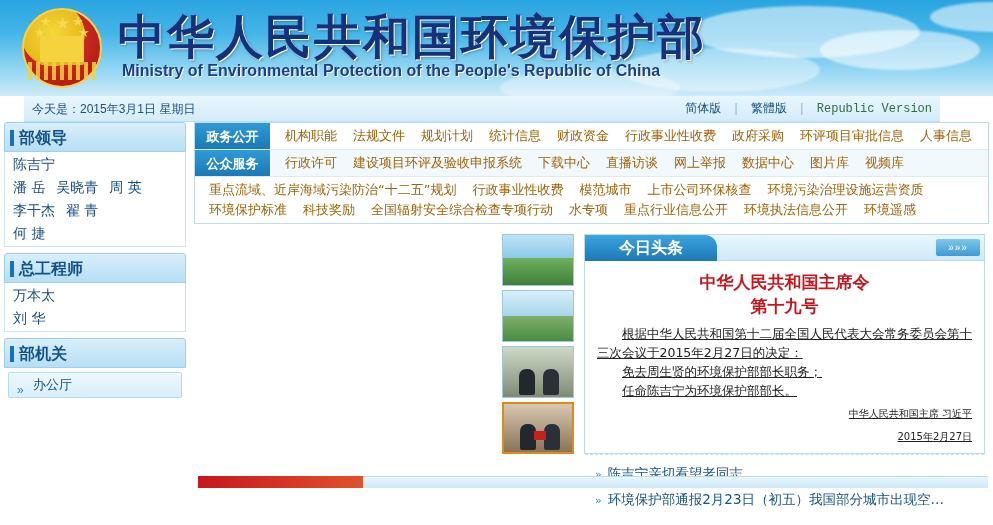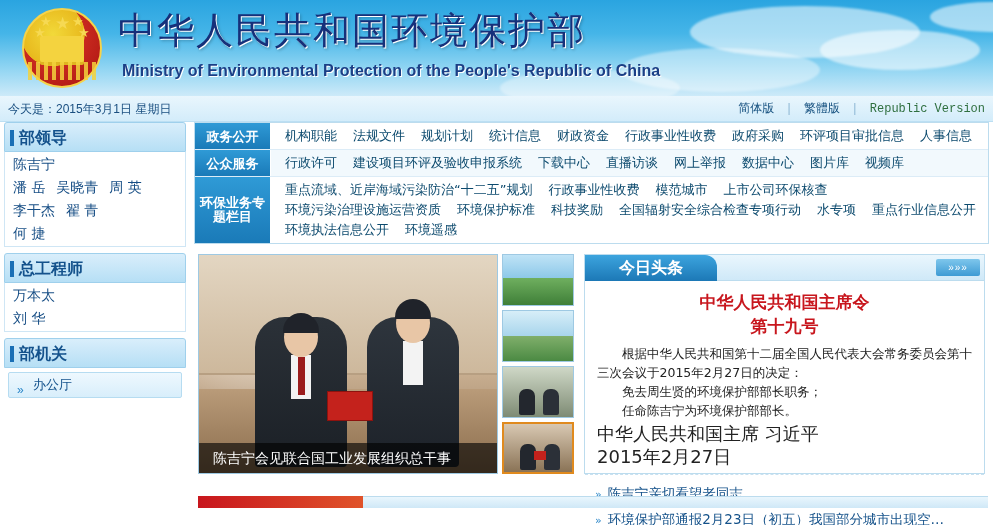--- a/index.html
+++ b/index.html
@@ -68,43 +68,44 @@
   .emblem .rays {
     position: absolute; left: 6px; top: 54px;
     width: 68px; height: 18px;
     background: repeating-linear-gradient(90deg, #f3d23c 0 4px, transparent 4px 8px);
     opacity: .85;
   }
 
   .title-cn {
     position: absolute;
     left: 118px; top: 6px;
-    font-size: 37px;
-    font-weight: normal;
+    font-size: 47px;
+    font-weight: bold;
     letter-spacing: 2px;
     color: #16307a;
     text-shadow: 1px 1px 0 #ffffff, 2px 2px 3px rgba(0,0,0,0.25);
     font-family: "DejaVu Sans", "Liberation Sans", sans-serif;
     text-align: right;
   }
   .title-en {
     position: absolute;
     left: 122px; top: 62px;
     font-size: 16px;
     font-weight: bold;
     color: #1b3f86;
     text-shadow: 1px 1px 0 #ffffff;
   }
 
   
   .langbar {
     position: relative;
-    width: 993px; height: 26px;
+    width: 916px; height: 26px;
     background: linear-gradient(to bottom, #e9f6fd 0%, #d3ecfa 100%);
     border-bottom: 1px solid #bcdff3;
+    margin-left: 24px;
   }
   .langbar .today {
     position: absolute; left: 8px; top: 5px;
     font-size: 12px; color: #1a4f80;
   }
   .langbar .links {
     position: absolute; right: 8px; top: 4px;
     font-size: 12px;
     color: #1a6aa8;
   }
@@ -222,21 +223,21 @@
   .navlinks {
     flex: 1;
     display: flex;
     flex-wrap: wrap;
     align-items: center;
     padding: 3px 0 3px 6px;
     background: #ffffff;
   }
   .navlinks a {
     font-size: 13px;
-    color: #0c4a6e;
+    color: #a16207;
     text-decoration: none;
     margin: 1px 8px;
     white-space: nowrap;
     font-family: "DejaVu Sans", "Liberation Sans", sans-serif;
   }
   .navrow.alt .navlinks { background: #f2f9fd; }
   .navlabel.two { line-height: 14px; }
 
   
   .contentrow {
@@ -383,24 +384,25 @@
     margin-top: 9px;
     line-height: 24px;
     font-family: "DejaVu Sans", "Liberation Sans", sans-serif;
   }
   .hl-body {
     padding: 6px 12px 0 12px;
     font-size: 12.5px;
     color: #222222;
     line-height: 19px;
     font-family: "DejaVu Sans", "Liberation Sans", sans-serif;
+    text-decoration: underline;
   }
   .hl-body p { margin: 0; text-indent: 2em; }
   .hl-body p.noind { text-indent: 2em; }
-  .hl-sign { margin-top: 4px; font-size: 18px; color: #222; }
+  .hl-sign { text-align: right; margin-top: 4px; font-size: 10px; color: #222; }
   .hl-list {
     margin-top: 8px;
     padding: 0 10px;
     border-top: 1px dashed #c9e1f0;
     padding-top: 6px;
   }
   .hl-list .li {
     font-size: 13.5px;
     color: #15528a;
     line-height: 24px;
@@ -547,57 +549,40 @@
             <a href="#">下载中心</a>
             <a href="#">直播访谈</a>
             <a href="#">网上举报</a>
             <a href="#">数据中心</a>
             <a href="#">图片库</a>
             <a href="#">视频库</a>
           </div>
         </div>
 
         <div class="navrow">
-          <div class="navlabel two">环保业务专题栏目</div>
           <div class="navlinks">
             <a href="#">重点流域、近岸海域污染防治“十二五”规划</a>
             <a href="#">行政事业性收费</a>
             <a href="#">模范城市</a>
             <a href="#">上市公司环保核查</a>
             <a href="#">环境污染治理设施运营资质</a>
             <a href="#">环境保护标准</a>
             <a href="#">科技奖励</a>
             <a href="#">全国辐射安全综合检查专项行动</a>
             <a href="#">水专项</a>
             <a href="#">重点行业信息公开</a>
             <a href="#">环境执法信息公开</a>
             <a href="#">环境遥感</a>
           </div>
         </div>
 
       </div>
 
       <div class="contentrow">
 
-        <div class="photobox">
-          <div class="scene"></div>
-          <div class="wallpanel"></div>
-          <div class="sofa"></div>
-          <div class="p1"></div>
-          <div class="p2"></div>
-          <div class="shirt1"></div>
-          <div class="shirt2"></div>
-          <div class="tie"></div>
-          <div class="h1"></div>
-          <div class="h2"></div>
-          <div class="hair1"></div>
-          <div class="hair2"></div>
-          <div class="book"></div>
-          <div class="photo-caption">陈吉宁会见联合国工业发展组织总干事</div>
-        </div>
 
         <div class="thumbs">
           <div class="thumb t-a"></div>
           <div class="thumb t-b"></div>
           <div class="thumb t-c">
             <div class="ppl"></div>
             <div class="ppl2"></div>
           </div>
           <div class="thumb t-d sel">
             <div class="ppl"></div>

